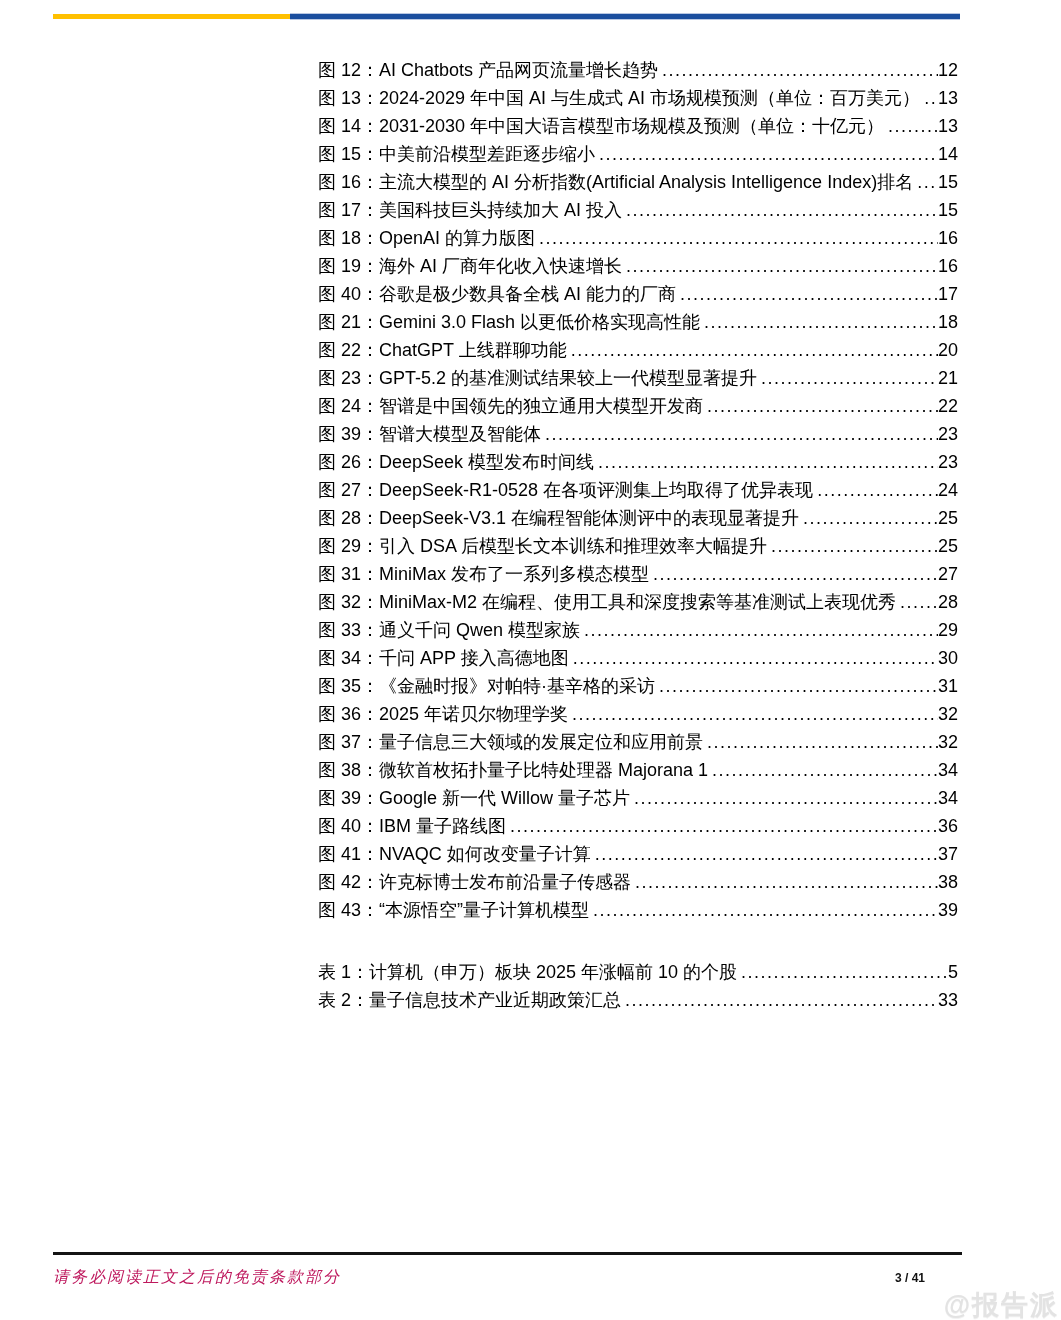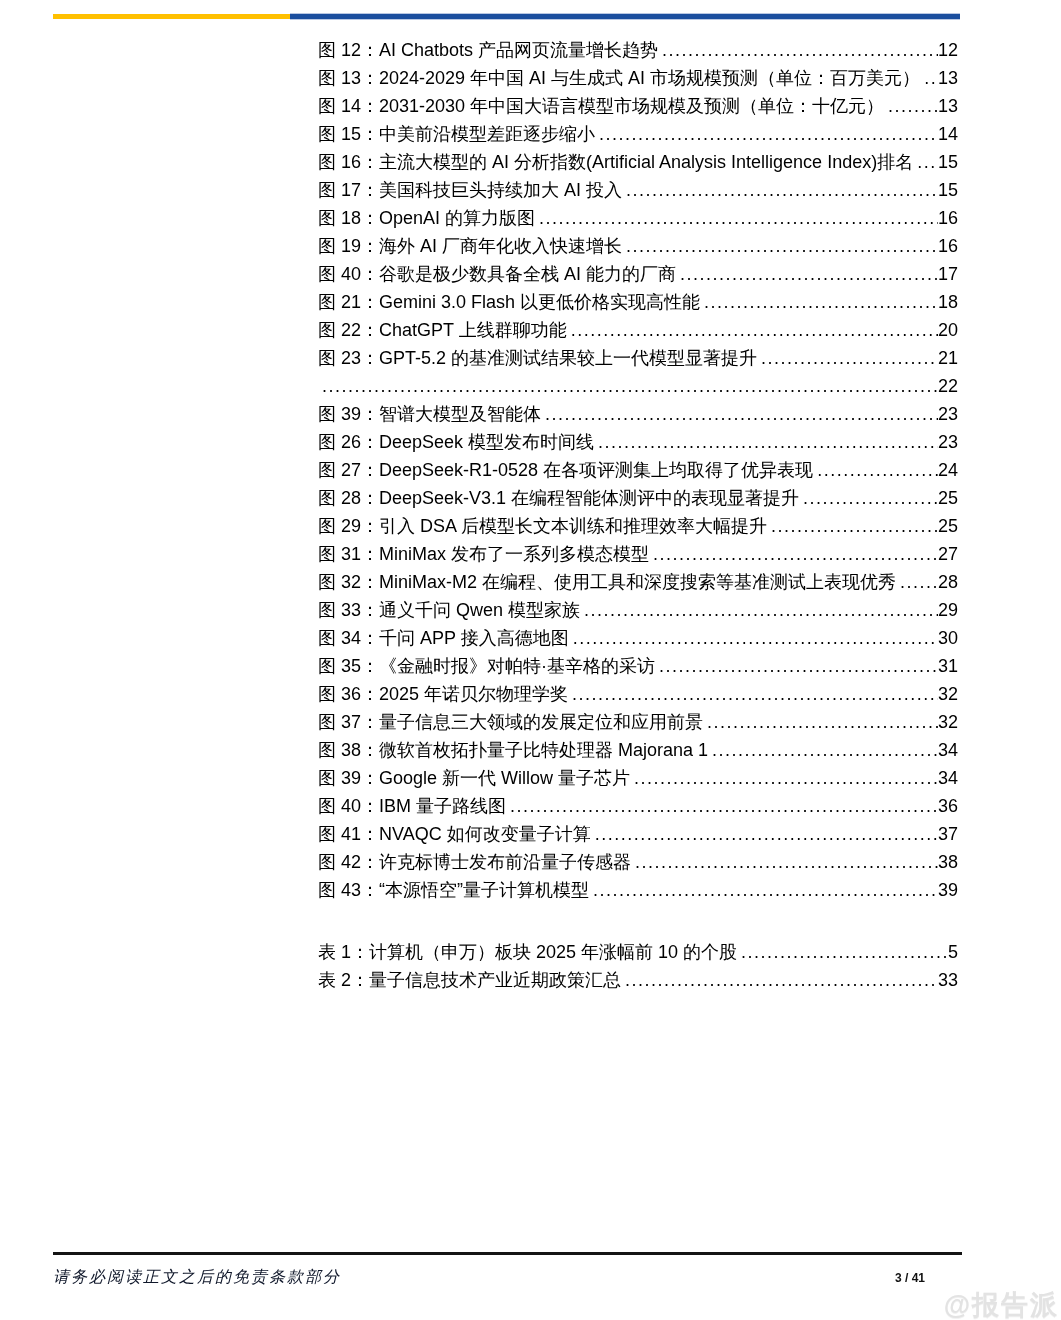--- a/index.html
+++ b/index.html
@@ -36,21 +36,21 @@
     flex: 1;
     height: 100%;
     background: var(--accent-blue);
     box-shadow: 0 -1px 0 #b9c8e3, 0 1px 0 #b9c8e3;
   }
 
   
   .toc {
     position: absolute;
     left: 318px;
-    top: 36px;
+    top: 56px;
     width: 640px;
   }
   .toc-row {
     display: flex;
     align-items: baseline;
     font-size: 18px;
     line-height: 28px;
     white-space: nowrap;
   }
   .toc-label {
@@ -92,21 +92,21 @@
     top: 1267px;
     width: 872px;
     display: flex;
     justify-content: space-between;
     align-items: baseline;
   }
   .footer-disclaimer {
     font-size: 16px;
     font-style: italic;
     letter-spacing: 2px;
-    color: #0f172a;
+    color: #be185d;
   }
   .footer-pageno {
     font-size: 12px;
     font-weight: 700;
     color: #111;
   }
   .watermark {
     position: absolute;
     right: 2px;
     top: 1287px;
@@ -183,20 +183,21 @@
     <span class="toc-label">图 22：ChatGPT 上线群聊功能</span>
     <span class="toc-leader"></span>
     <span class="toc-page">20</span>
   </div>
         <div class="toc-row">
     <span class="toc-label">图 23：GPT-5.2 的基准测试结果较上一代模型显著提升</span>
     <span class="toc-leader"></span>
     <span class="toc-page">21</span>
   </div>
         <div class="toc-row">
+    <span class="toc-label">图 24：智谱是中国领先的独立通用大模型开发商</span>
     <span class="toc-leader"></span>
     <span class="toc-page">22</span>
   </div>
         <div class="toc-row">
     <span class="toc-label">图 39：智谱大模型及智能体</span>
     <span class="toc-leader"></span>
     <span class="toc-page">23</span>
   </div>
         <div class="toc-row">
     <span class="toc-label">图 26：DeepSeek 模型发布时间线</span>

